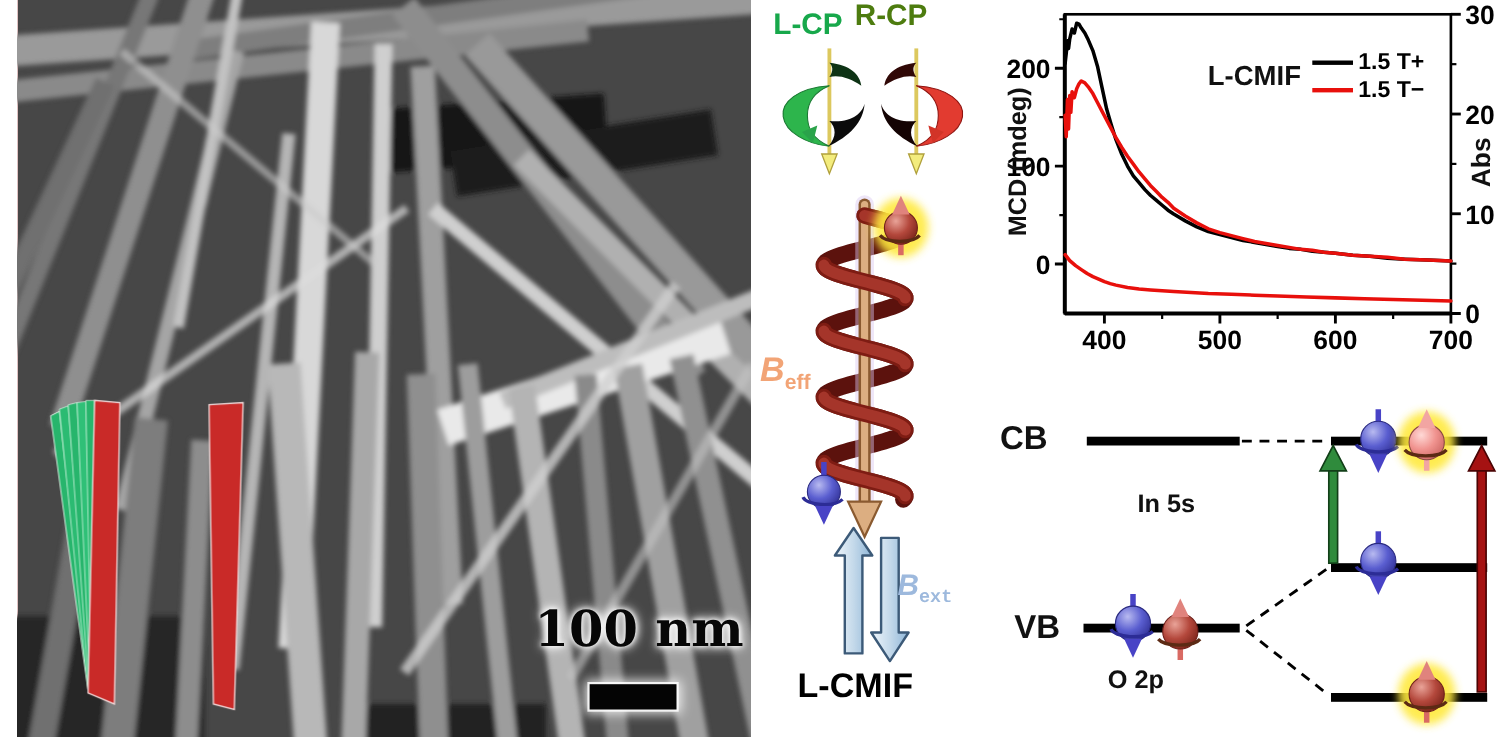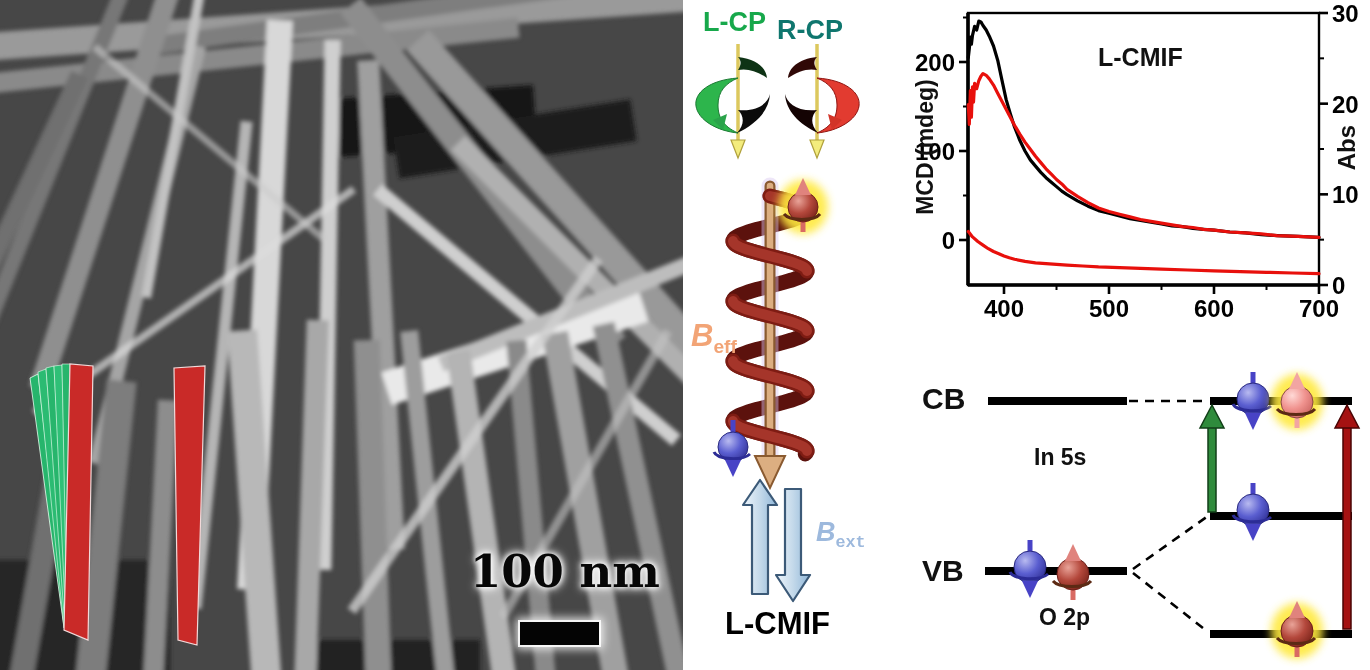--- a/index.html
+++ b/index.html
@@ -17,21 +17,21 @@
       box-shadow:0 0 0 2px rgba(255,255,255,.85),0 0 10px 4px rgba(255,255,255,.85);}
   .legend-row{display:flex;align-items:center;height:25px;}
   .legend-line{width:37px;height:4px;margin-right:5px;}
   .legend-txt{font-weight:bold;font-size:21px;color:#000;}
 </style>
 </head>
 <body>
 
 <div id="root">
 
-  <div class="panel" style="left:0;top:0;width:683px;height:670px;background:#fca5a5;">
+  <div class="panel" style="left:16px;top:0;width:683px;height:670px;background:#fca5a5;">
     <svg width="683" height="670">
       <defs>
         <filter id="semblur" x="-20%" y="-20%" width="140%" height="140%">
           <feGaussianBlur stdDeviation="2.3"></feGaussianBlur>
         </filter>
       </defs>
       <rect x="0" y="0" width="683" height="670" fill="#474747"></rect>
       <g filter="url(#semblur)">
 
         <rect x="-20" y="8" width="760" height="28" fill="#9a9a9a" transform="rotate(-4 340 20)"></rect>
@@ -88,21 +88,21 @@
         <path d="M64,630 L70,364 L93,366 L88,640 Z" fill="#c92a28" stroke="#f2d9d9" stroke-width="1.2"></path>
       </g>
       <g>
         <path d="M178,640 L174,368 L205,366 L197,645 Z" fill="#c92a28" stroke="#f2d9d9" stroke-width="1.2"></path>
       </g>
     </svg>
     <div id="scale-text" class="lbl" style="left:470px;top:548px;">100 nm</div>
     <div id="scale-bar" style="left:520px;top:622px;width:79px;height:23px;"></div>
   </div>
 
-  <div class="panel" style="left:683px;top:0;width:222px;height:670px;background:#fff;">
+  <div class="panel" style="left:683px;top:0;width:222px;height:670px;background:#fff;padding-left:16px;">
     <svg width="222" height="670">
       <defs>
         <filter id="soft2" x="-80%" y="-80%" width="260%" height="260%">
             <feGaussianBlur stdDeviation="4"></feGaussianBlur>
           </filter>
         <radialGradient id="gBlue2" cx="35%" cy="30%" r="75%">
           <stop offset="0%" stop-color="#b8baf0"></stop>
             <stop offset="55%" stop-color="#5a5ed0"></stop>
             <stop offset="100%" stop-color="#34349a"></stop>
         </radialGradient>
@@ -176,21 +176,21 @@
 
       <g>
         <path d="M69,594 L69,505 L60,505 L77,480 L94,505 L85,505 L85,594 Z" fill="url(#bextGrad)" stroke="#3c5a78" stroke-width="2.2" stroke-linejoin="round"></path>
       </g>
       <g>
         <path d="M102,489 L102,575 L93,575 L110,601 L127,575 L118,575 L118,489 Z" fill="url(#bextGrad)" stroke="#3c5a78" stroke-width="2.2" stroke-linejoin="round"></path>
       </g>
     </svg>
 
     <div class="lbl" style="left:20px;top:8px;font-size:27px;color:#17a84b;">L-CP</div>
-    <div class="lbl" style="left:94px;top:16px;font-size:27px;color:#0f766e;">R-CP</div>
+    <div class="lbl" style="left:94px;top:0;font-size:27px;color:#4d7c0f;">R-CP</div>
     <div class="lbl" style="left:8px;top:320px;font-size:31px;color:#f2a476;font-style:italic;"><span>B</span><sub style="font-style:normal;">eff</sub></div>
     <div class="lbl" style="left:133px;top:518px;font-size:27px;color:#9db9dd;font-style:italic;"><span>B</span><sub style="font-style:normal;font-family:Liberation Mono, monospace;">ext</sub></div>
     <div class="lbl" style="left:42px;top:608px;font-size:31px;color:#000;">L-CMIF</div>
   </div>
 
   <div class="panel" style="left:905px;top:0;width:465px;height:345px;background:#fff;">
     <svg id="mcd-plot" width="465" height="345">
         <rect x="63" y="13" width="351" height="272" fill="none" stroke="#000" stroke-width="2.4"></rect>
         <line x1="63" y1="13" x2="63" y2="285" stroke="#000" stroke-width="3.6"></line>
         <line x1="63" y1="285" x2="414" y2="285" stroke="#000" stroke-width="3.6"></line>
@@ -226,20 +226,30 @@
         <line x1="414" y1="148.99949999999998" x2="419" y2="148.99949999999998" stroke="#000" stroke-width="2"></line>
         <line x1="414" y1="58.33249999999998" x2="419" y2="58.33249999999998" stroke="#000" stroke-width="2"></line>
         <path d="M63.3,231.5L67.5,236.9L72.8,241.5L78.0,245.1L83.3,248.7L88.5,251.5L93.8,253.7L99.0,256.0L104.3,257.8L109.5,259.2L120.0,261.4L130.5,262.8L141.0,263.7L151.5,264.4L162.0,265.1L177.8,266.0L193.5,266.9L214.5,267.6L235.5,268.4L256.5,269.1L282.8,270.0L309.0,270.8L335.3,271.6L361.5,272.3L387.8,273.0L414.0,273.7" fill="none" stroke="#e8100c" stroke-width="3.2" stroke-linejoin="round" stroke-linecap="round"></path>
         <path d="M63.3,57.6L64.3,48.7L65.4,37.1L66.4,44.2L67.5,35.3L69.6,26.4L71.7,30.0L73.8,21.1L75.9,21.9L78.0,25.5L81.2,30.0L84.3,36.2L88.5,46.0L92.7,60.2L96.9,79.8L101.1,99.4L105.3,113.6L109.5,127.0L114.8,140.3L120.0,151.0L125.3,159.9L130.5,166.1L135.8,172.4L141.0,177.7L146.3,182.2L151.5,186.6L156.8,191.1L162.0,194.6L172.5,200.8L183.0,206.2L193.5,210.6L204.0,213.3L214.5,216.0L225.0,218.6L235.5,220.4L246.0,222.2L256.5,224.0L267.0,225.8L277.5,226.7L288.0,228.4L298.5,229.3L309.0,230.2L324.8,232.0L340.5,232.9L356.3,234.7L372.0,235.6L393.0,236.4L414.0,237.3" fill="none" stroke="#000000" stroke-width="3.2" stroke-linejoin="round" stroke-linecap="round"></path>
         <path d="M63.3,104.7L64.3,124.3L65.4,90.5L66.4,117.2L67.5,86.9L68.5,102.1L69.6,83.4L71.7,88.7L73.8,80.7L75.9,76.2L78.0,73.6L81.2,75.3L84.3,78.9L88.5,85.1L92.7,93.2L96.9,101.2L101.1,109.2L105.3,117.2L109.5,125.2L114.8,134.1L120.0,142.1L125.3,149.2L130.5,156.3L135.8,162.6L141.0,168.8L146.3,174.1L151.5,179.5L156.8,183.9L162.0,189.3L172.5,196.4L183.0,202.6L193.5,208.0L204.0,211.5L214.5,214.2L225.0,216.9L235.5,219.5L246.0,221.3L256.5,223.1L267.0,224.9L277.5,226.7L288.0,227.5L298.5,229.3L309.0,230.2L324.8,232.0L340.5,232.9L356.3,233.8L372.0,235.6L393.0,236.4L414.0,237.3" fill="none" stroke="#e8100c" stroke-width="3.2" stroke-linejoin="round" stroke-linecap="round"></path>
       </svg>
     <div class="lbl rot" style="left:-70px;top:135px;width:180px;font-size:23px;">MCD (mdeg)</div>
     <div class="lbl rot" style="left:352px;top:135px;width:180px;font-size:24px;">Abs</div>
     <div style="position:absolute;left:193px;top:44px;display:flex;align-items:center;">
       <div class="lbl" style="position:static;font-size:25px;margin-right:10px;">L-CMIF</div>
+      <div id="legend-entries">
+          <div class="legend-row">
+            <div class="legend-line" style="background: rgb(0, 0, 0);"></div>
+            <span class="legend-txt">1.5 T+</span>
+          </div>
+          <div class="legend-row">
+            <div class="legend-line" style="background: rgb(232, 16, 12);"></div>
+            <span class="legend-txt">1.5 T−</span>
+          </div>
+        </div>
     </div>
   </div>
 
   <div class="panel" style="left:905px;top:335px;width:465px;height:335px;background:#fff;">
     <svg width="465" height="335">
       <defs>
         <filter id="soft3" x="-80%" y="-80%" width="260%" height="260%">
             <feGaussianBlur stdDeviation="4"></feGaussianBlur>
           </filter>
         <radialGradient id="gBlue3" cx="35%" cy="30%" r="75%">
@@ -301,18 +311,18 @@
         <use href="#sphUpPink3" transform="translate(392,67)"></use>
       </g>
       <use href="#sphDown3" transform="translate(348,175)"></use>
       <use href="#sphDown3" transform="translate(125,232)"></use>
       <use href="#sphUpMaroon3" transform="translate(168,239)"></use>
       <g>
         <ellipse cx="392" cy="296" rx="26" ry="28" fill="#ffe93c" opacity="0.9" filter="url(#soft3)"></ellipse>
         <use href="#sphUpMaroon3" transform="translate(392,296)"></use>
       </g>
     </svg>
-    <div class="lbl" style="left:17px;top:48px;font-size:30px;">CB</div>
+    <div class="lbl" style="left:4px;top:48px;font-size:30px;">CB</div>
     <div class="lbl" style="left:129px;top:78px;font-size:23px;margin-top:32px;">In 5s</div>
     <div class="lbl" style="left:17px;top:220px;font-size:30px;">VB</div>
-    <div class="lbl" style="left:134px;top:270px;font-size:23px;text-align:center;">O 2p</div>
+    <div class="lbl" style="left:102px;top:270px;font-size:23px;text-align:center;">O 2p</div>
   </div>
 </div>
 
 </body></html>

